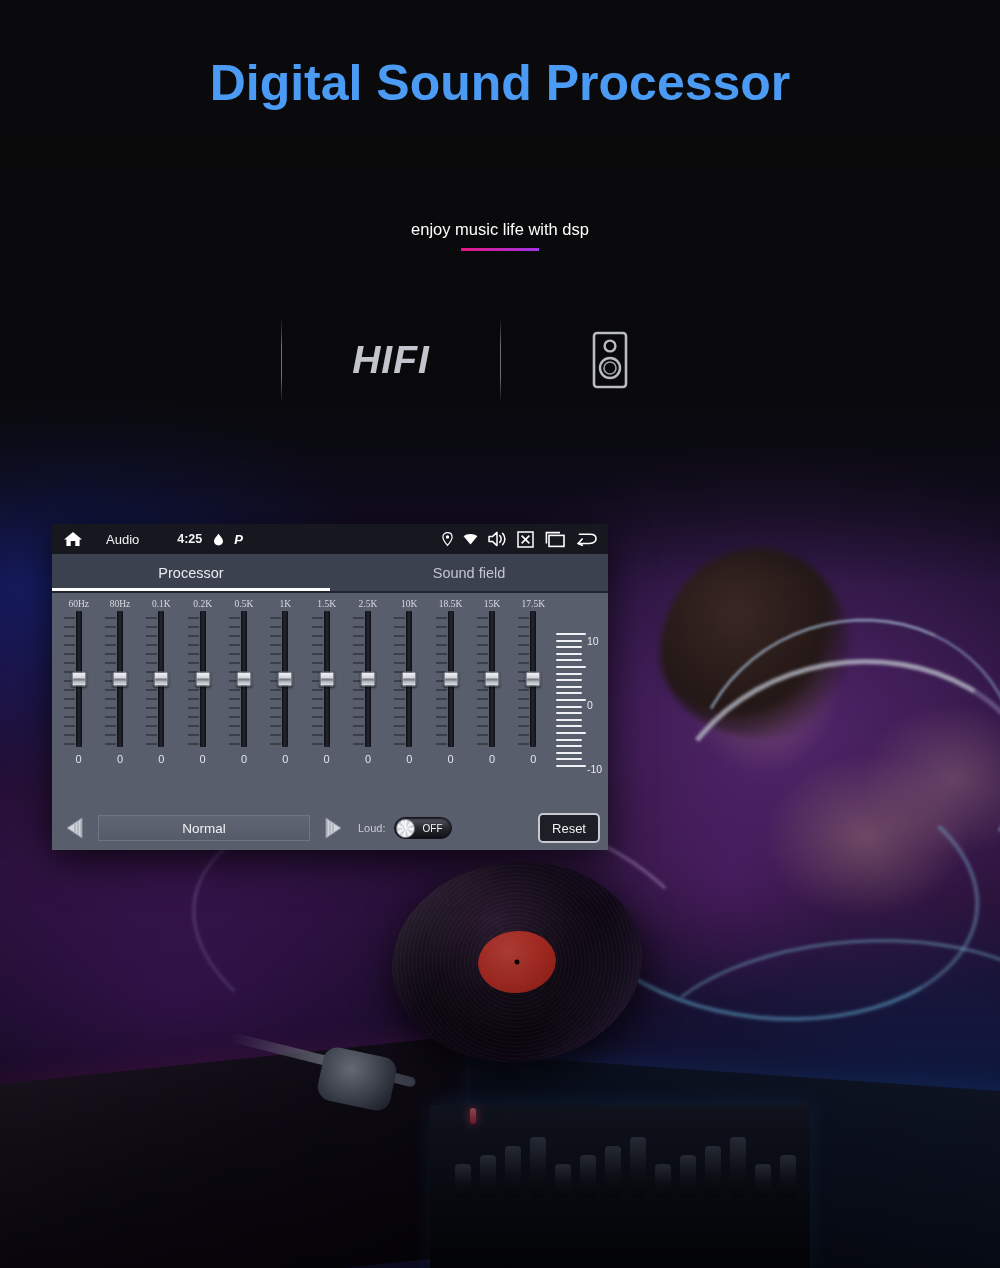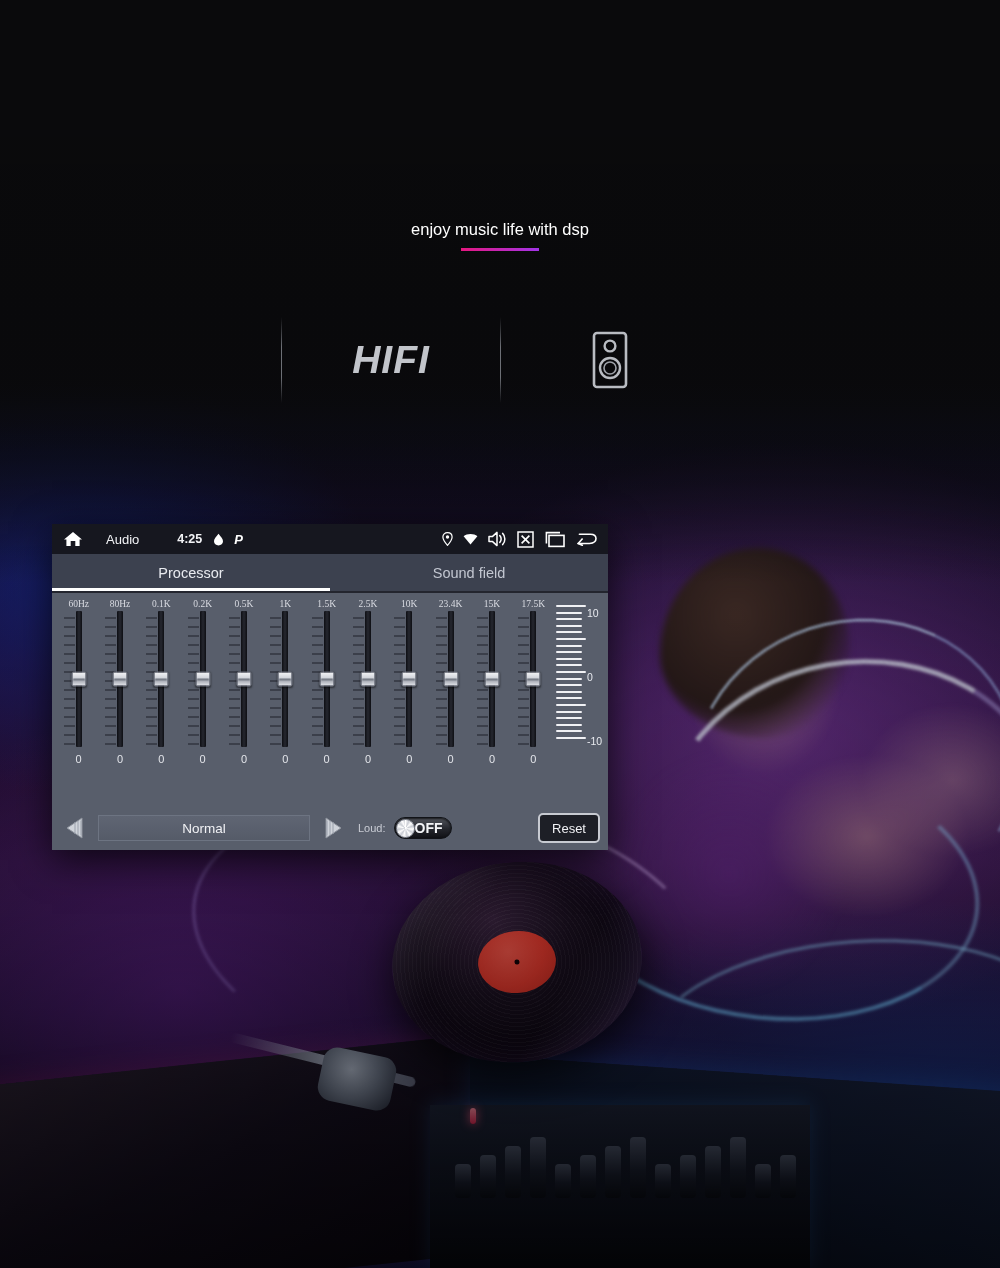--- a/index.html
+++ b/index.html
@@ -230,21 +230,21 @@
   }
   .thumb::after {
     content: ""; position: absolute; left: 1px; right: 1px; top: 6px; height: 2px;
     background: rgba(90,95,105,0.55);
   }
 
   .val-row { display: flex; padding: 4px 2px 0 2px; }
   .val-cell { flex: 1; text-align: center; color: #e3e5ea; font-size: 11px; }
 
   
-  .ruler { position: absolute; right: 6px; top: 8px; width: 48px; height: 150px; }
+  .ruler { position: absolute; right: 6px; top: 36px; width: 48px; height: 150px; }
   .ruler-dash {
     position: absolute; left: 2px; width: 26px; height: 2px; background: #f0f1f4;
     border-radius: 1px;
   }
   .ruler-dash.long { width: 30px; }
   .ruler-lab { position: absolute; left: 33px; color: #e8eaef; font-size: 10.5px; }
 
   .eq-bottom {
     position: absolute; left: 0; right: 0; bottom: 0; height: 44px;
     background: #585e6b;
@@ -271,21 +271,21 @@
   .loud-knob {
     position: absolute; left: 1px; top: 1px; width: 19px; height: 19px; border-radius: 50%;
     background:
       conic-gradient(from 0deg, #ffffff 0deg, #c9ccd3 24deg, #ffffff 48deg, #c9ccd3 72deg,
                      #ffffff 96deg, #c9ccd3 120deg, #ffffff 144deg, #c9ccd3 168deg,
                      #ffffff 192deg, #c9ccd3 216deg, #ffffff 240deg, #c9ccd3 264deg,
                      #ffffff 288deg, #c9ccd3 312deg, #ffffff 336deg, #c9ccd3 360deg);
     border: 1px solid #8b8f99;
   }
   .loud-state {
-    position: absolute; right: 8px; color: #f4f5f8; font-size: 14px; font-weight: bold;
+    position: absolute; right: 8px; color: #f4f5f8; font-size: 10px; font-weight: normal;
   }
   .reset-btn {
     width: 62px; height: 30px; margin-left: auto;
     background: #1d1f26; border: 2px solid #c7cad1; border-radius: 5px;
     display: flex; align-items: center; justify-content: center;
     color: #f0f1f4; font-size: 13px;
   }
 </style>
 </head>
 <body>
@@ -327,20 +327,21 @@
   <div class="vinyl">
     <div class="vinyl-sheen"></div>
     <div class="vinyl-label"></div>
     <div class="vinyl-hole"></div>
   </div>
 
   <div class="bg-layer bg-top-fade"></div>
   <div class="bg-layer bg-bottom-dark"></div>
 
   <div class="headline">
+    <span class="l1">Digital  Sound Processor</span>
   </div>
 
   <div class="subtitle">
     <div>
       <span class="sub-line2">
         <span>enjoy music life with dsp</span>
         <span class="sub-underline"></span>
       </span>
     </div>
   </div>
@@ -432,21 +433,21 @@
       <div class="freq-row" id="freq-row">
           <div class="freq-cell">60Hz</div>
           <div class="freq-cell">80Hz</div>
           <div class="freq-cell">0.1K</div>
           <div class="freq-cell">0.2K</div>
           <div class="freq-cell">0.5K</div>
           <div class="freq-cell">1K</div>
           <div class="freq-cell">1.5K</div>
           <div class="freq-cell">2.5K</div>
           <div class="freq-cell">10K</div>
-          <div class="freq-cell">23.4K</div>
+          <div class="freq-cell">18.5K</div>
           <div class="freq-cell">15K</div>
           <div class="freq-cell">17.5K</div>
           <div class="freq-spacer"></div>
         </div>
       <div class="slider-row" id="slider-row">
           <div class="slider-cell">
             <div class="slider-track">
               <span class="tick" style="top: 6px;"></span>
               <span class="tick" style="top: 15px;"></span>
               <span class="tick" style="top: 24px;"></span>

